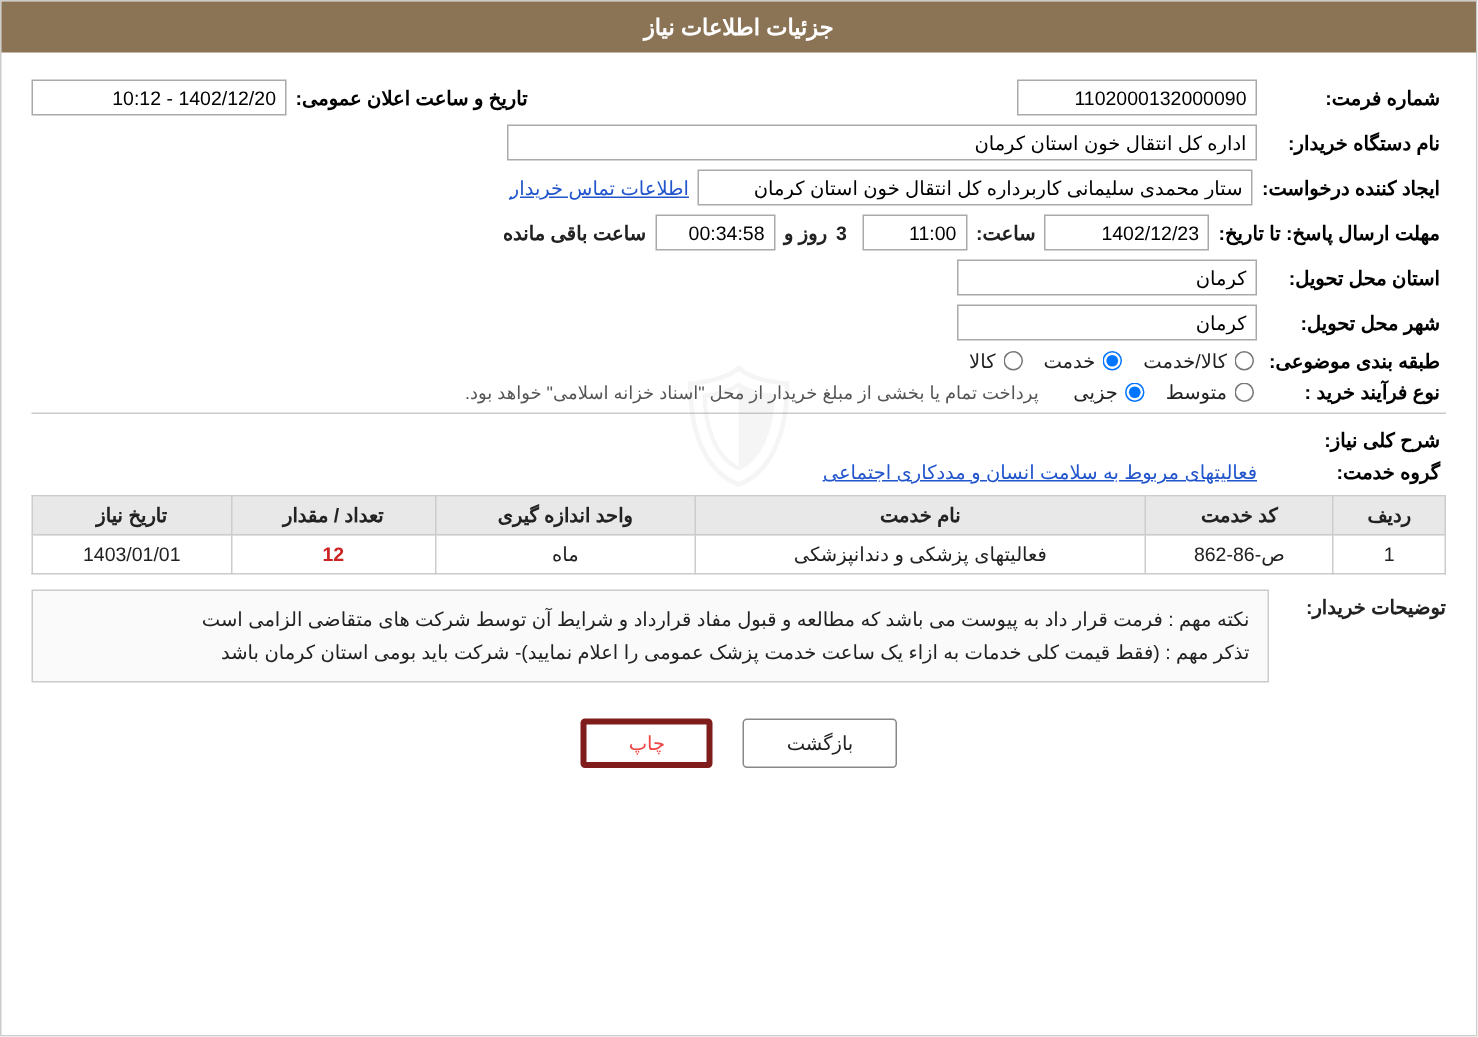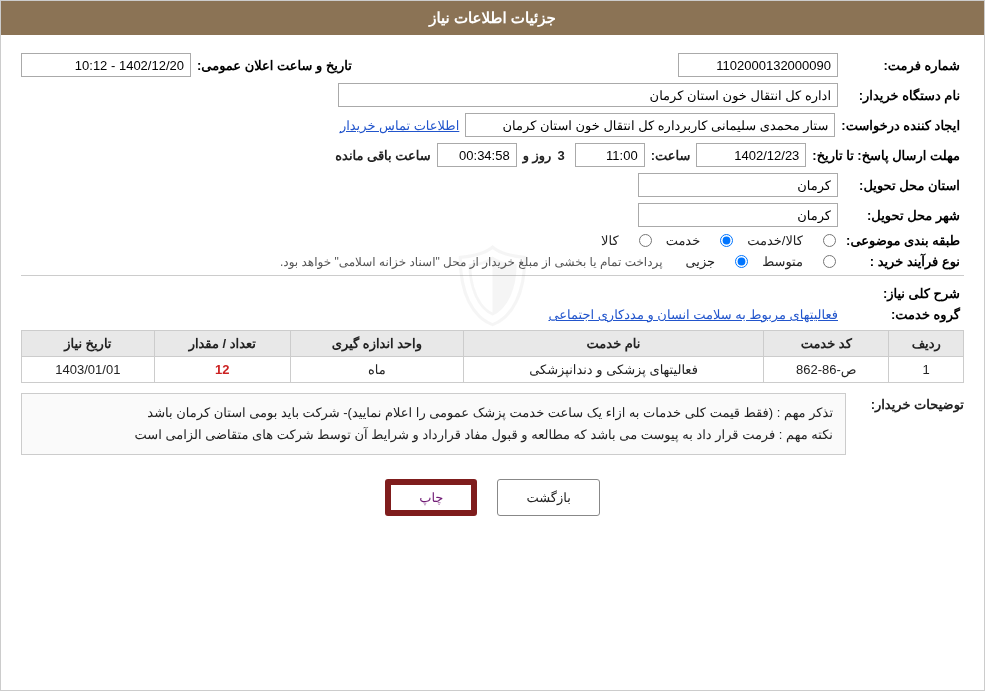--- a/index.html
+++ b/index.html
@@ -131,33 +131,33 @@
       cursor: pointer;
       border-radius: 3px;
     }
     .btn-back {
       background: #fff;
       border: 1px solid #888;
       color: #222;
     }
     .btn-print {
       background: #fff;
-      border: 6px solid #7f1d1d;
-      color: #701a75;
+      border: 4px solid #7f1d1d;
+      color: #ef4444;
     }
     .radio-group {
       display: flex;
       gap: 12px;
       align-items: center;
       direction: rtl;
     }
     .radio-item {
       display: flex;
       align-items: center;
-      gap: 18px;
+      gap: 3px;
       font-size: 13px;
     }
     .radio-item input[type=radio] {
       margin: 0 2px;
     }
     .divider {
       border: none;
       border-top: 1px solid #ccc;
       margin: 6px 0;
     }
@@ -294,22 +294,22 @@
           <td>ماه</td>
           <td class="number-cell">12</td>
           <td>1403/01/01</td>
         </tr>
       </tbody>
     </table>
 
     <div class="row" style="align-items:flex-start; gap:8px;">
       <span class="notes-label">توضیحات خریدار:</span>
       <div class="notes-box">
+        <div>نکته مهم : فرمت قرار داد به پیوست می باشد که مطالعه و قبول مفاد قرارداد و شرایط آن توسط شرکت های متقاضی الزامی است</div>
         <div>تذکر مهم : (فقط قیمت کلی خدمات به ازاء یک ساعت خدمت پزشک عمومی را اعلام نمایید)- شرکت باید بومی استان کرمان باشد</div>
-        <div>نکته مهم : فرمت قرار داد به پیوست می باشد که مطالعه و قبول مفاد قرارداد و شرایط آن توسط شرکت های متقاضی الزامی است</div>
       </div>
     </div>
 
     <div class="buttons-row">
       <button class="btn btn-back">بازگشت</button>
       <button class="btn btn-print">چاپ</button>
     </div>
   </div>
 </div>
 

